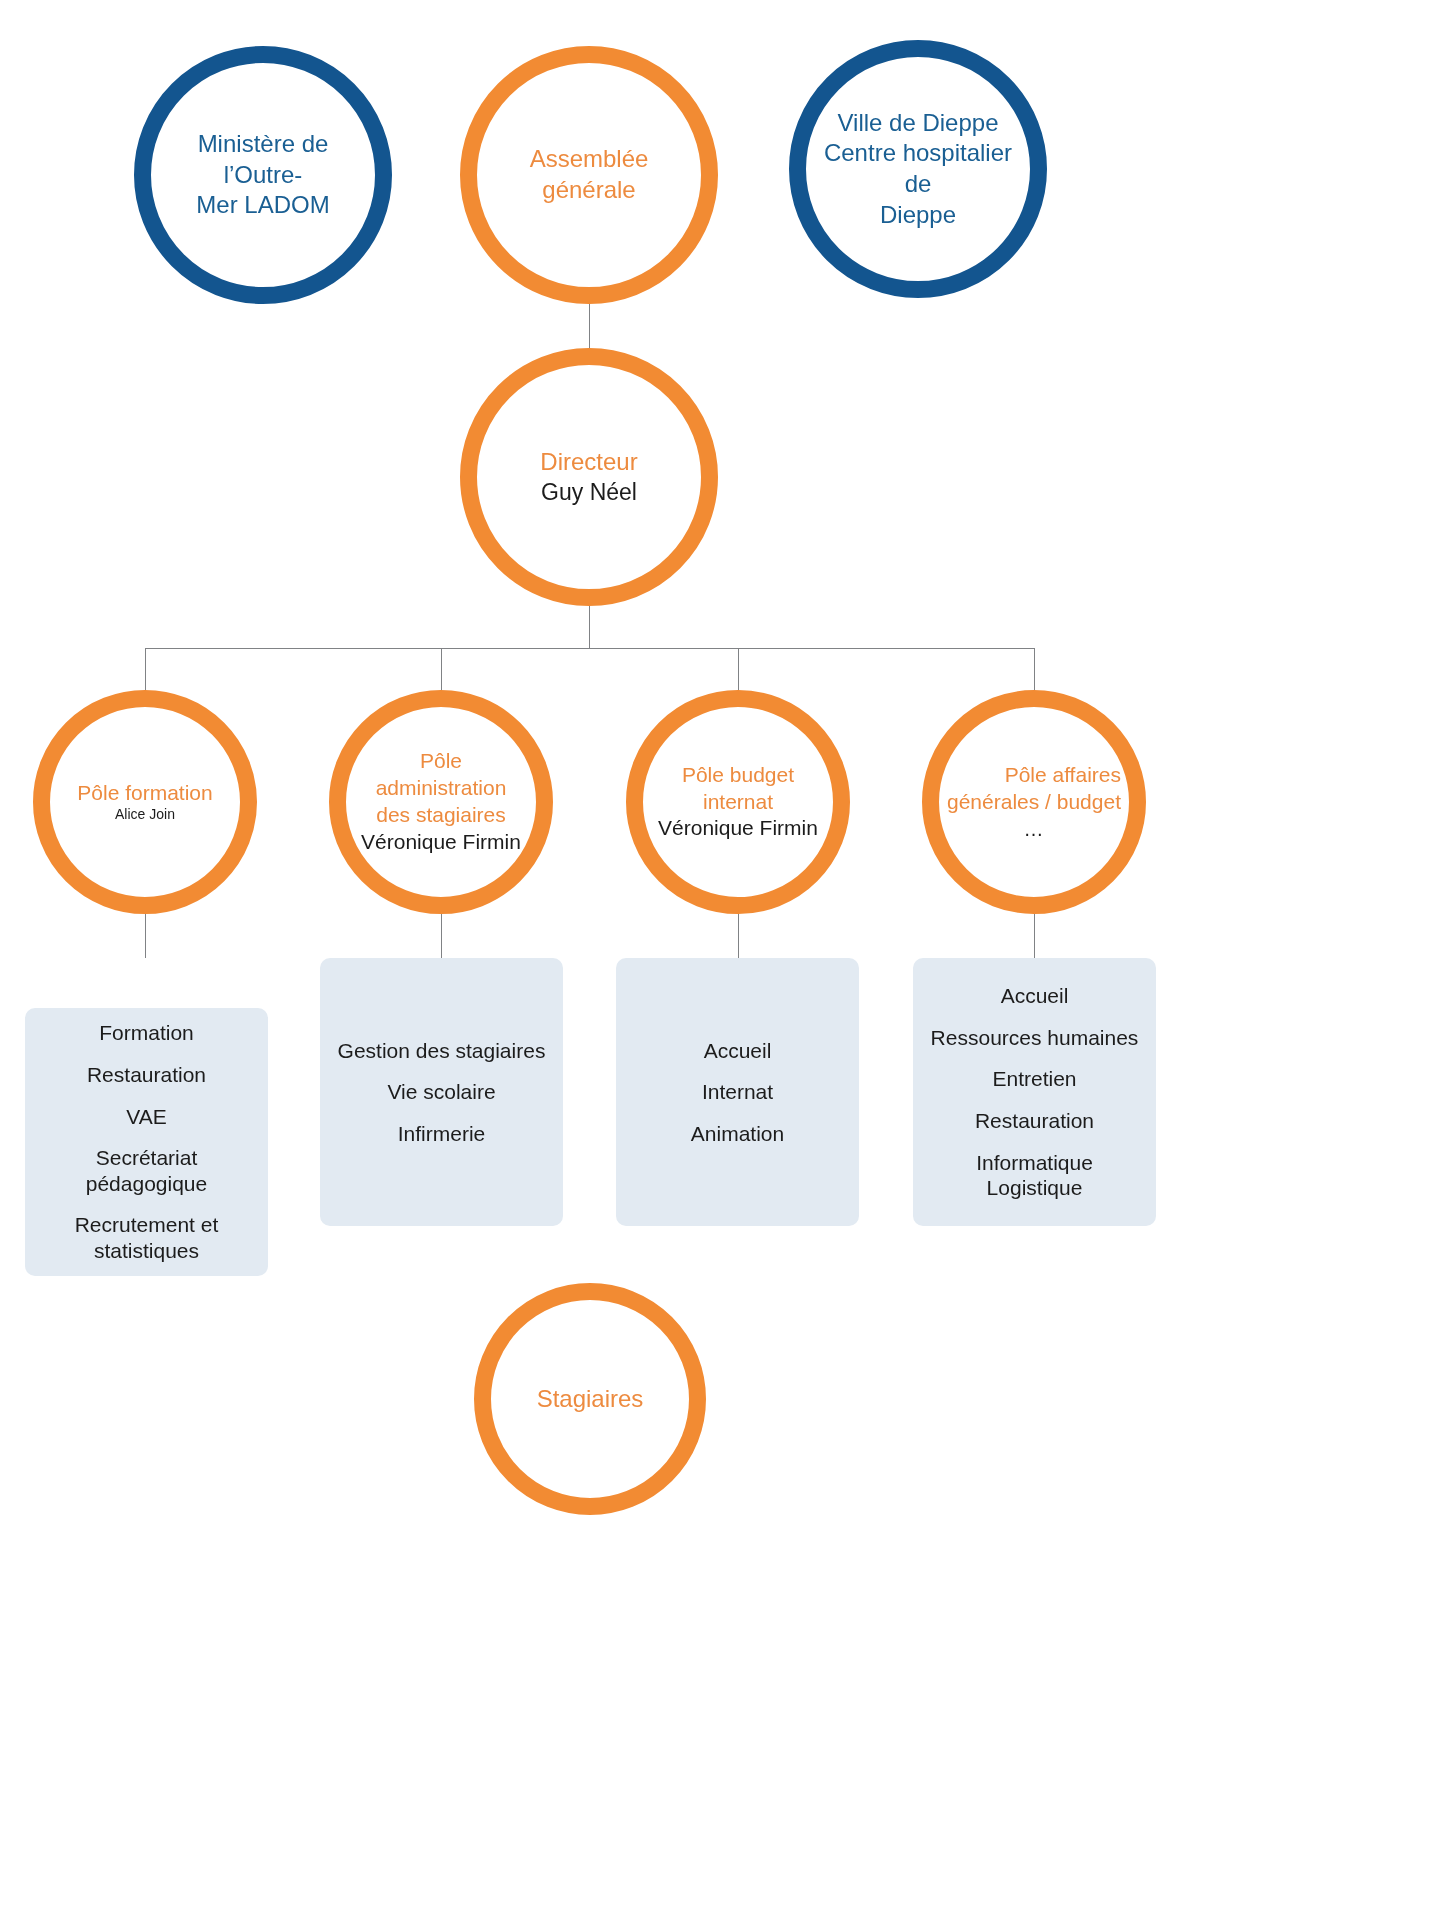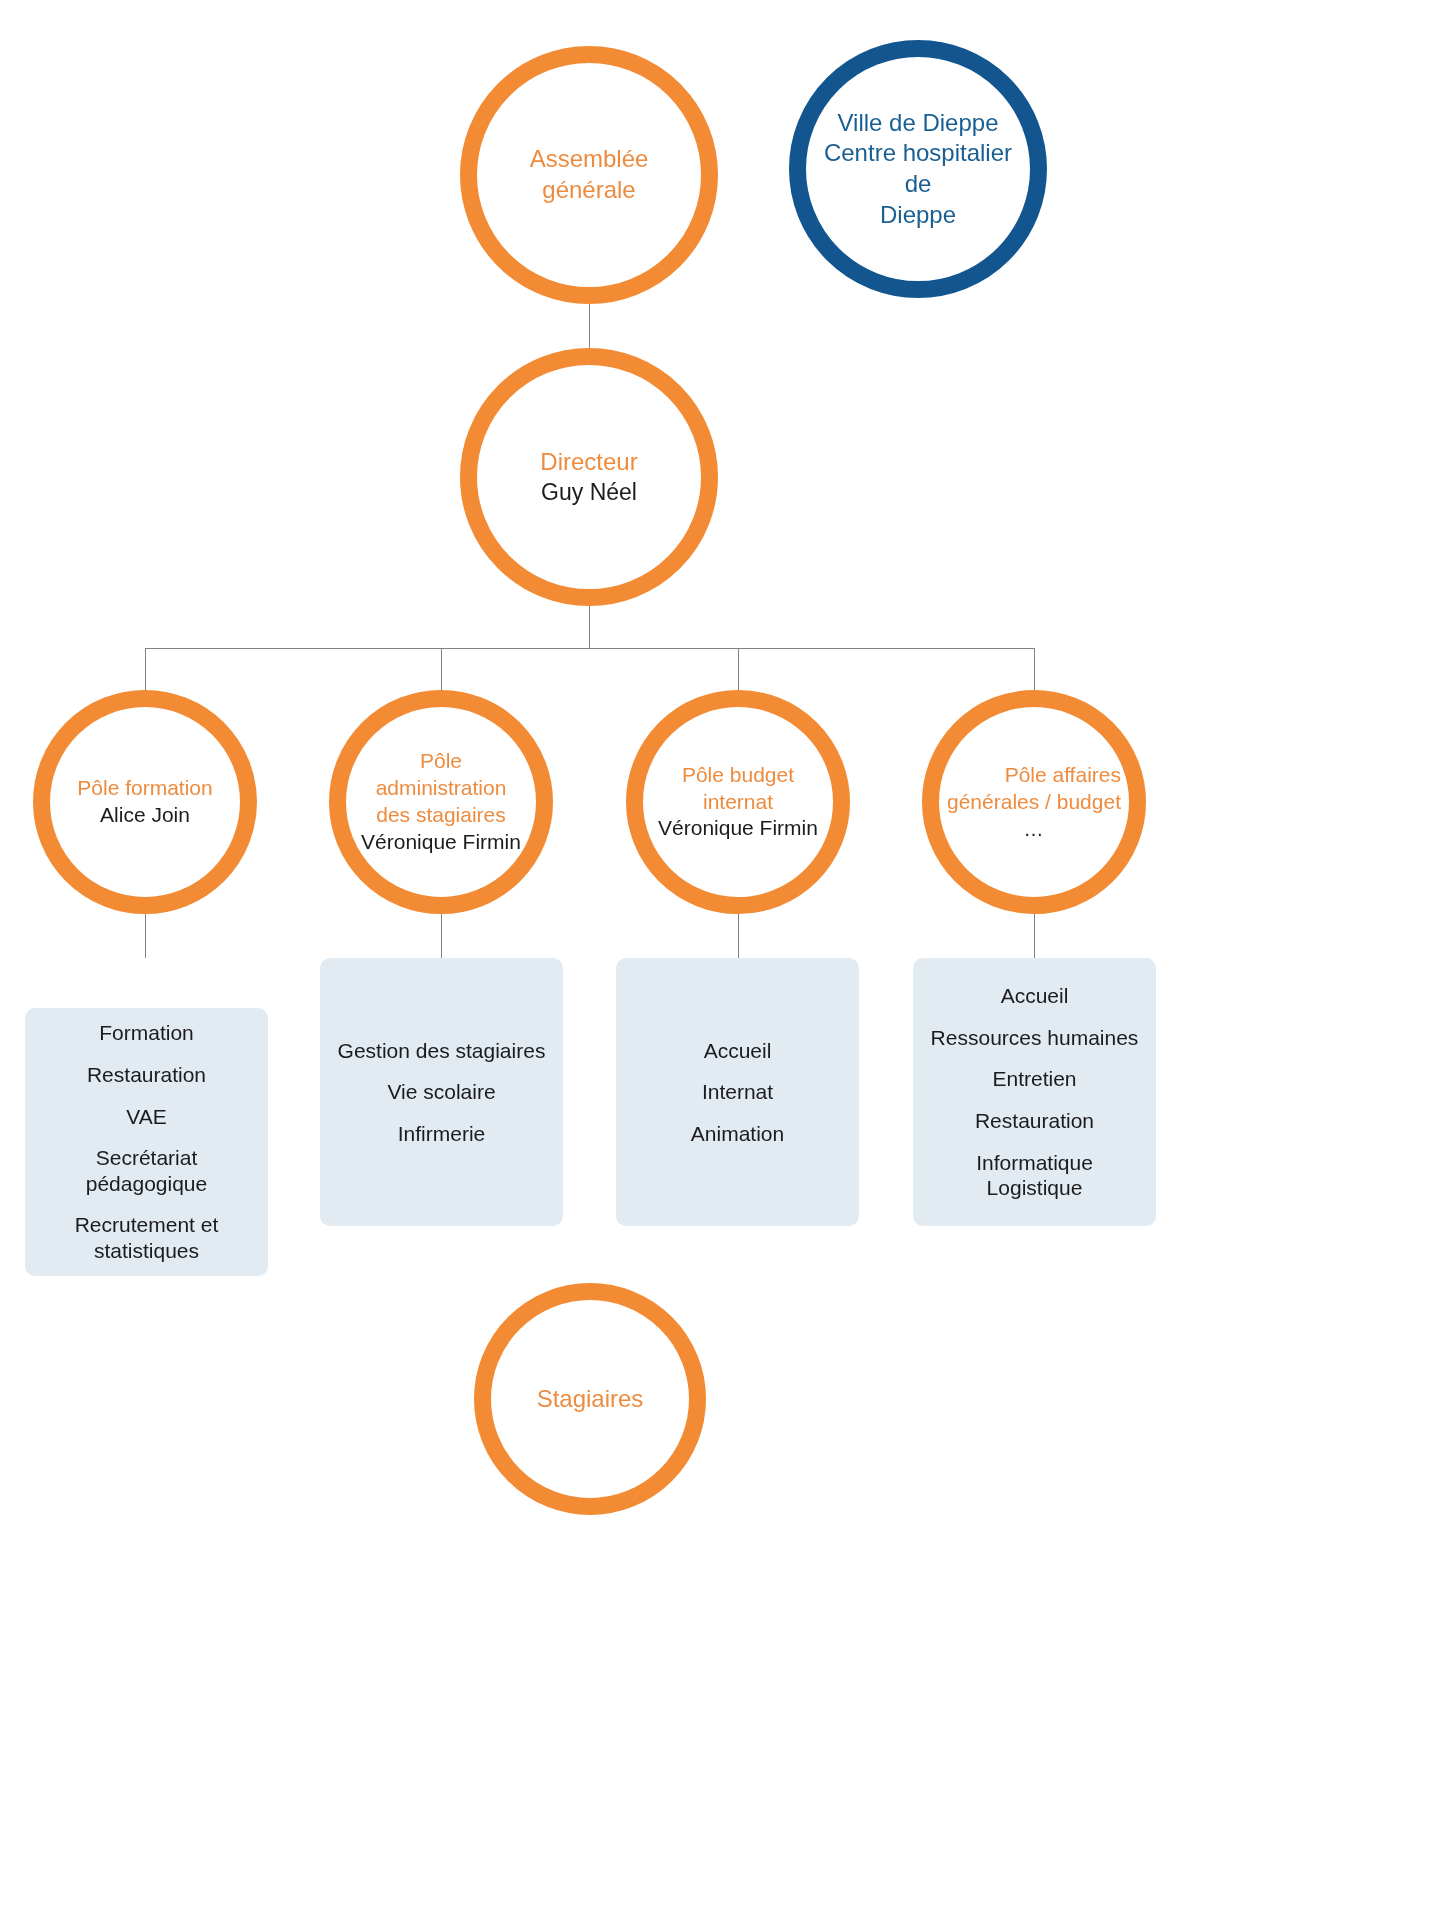--- a/index.html
+++ b/index.html
@@ -93,20 +93,26 @@
     line-height: 1.22;
     margin: 8px 0;
     white-space: pre-line;
   }
 </style>
 </head>
 <body>
 
 <div id="chart-root">
 
+  <div class="node-circle blue" style="left:134px; top:46px; width:258px; height:258px;">
+    <div class="circle-inner">
+      <div class="title-blue" style="white-space: pre-line;">Ministère de l’Outre-
+Mer LADOM</div>
+    </div>
+  </div>
 
   <div class="node-circle orange" style="left:460px; top:46px; width:258px; height:258px;">
     <div class="circle-inner">
       <div class="title-orange" style="white-space: pre-line;">Assemblée générale</div>
     </div>
   </div>
 
   <div class="node-circle blue" style="left:789px; top:40px; width:258px; height:258px;">
     <div class="circle-inner">
       <div class="title-blue" style="white-space: pre-line;">Ville de Dieppe
@@ -127,21 +133,21 @@
   <div class="conn conn-v" style="left:589px; top:606px; height:42px;"></div>
   <div class="conn conn-h" style="left:145px; top:648px; width:889px;"></div>
   <div class="conn conn-v" style="left:145px; top:648px; height:44px;"></div>
   <div class="conn conn-v" style="left:441px; top:648px; height:44px;"></div>
   <div class="conn conn-v" style="left:738px; top:648px; height:44px;"></div>
   <div class="conn conn-v" style="left:1034px; top:648px; height:44px;"></div>
 
   <div class="node-circle orange" style="left:33px; top:690px; width:224px; height:224px;">
     <div class="circle-inner">
       <div class="title-orange" style="font-size: 21px; white-space: pre-line;">Pôle formation</div>
-      <div class="person-name" style="font-size: 21px; white-space: pre-line;">Alice Join</div>
+      <div class="person-name" style="font-size: 14px; white-space: pre-line;">Alice Join</div>
     </div>
   </div>
 
   <div class="node-circle orange" style="left:329px; top:690px; width:224px; height:224px;">
     <div class="circle-inner" style="width:90%;">
       <div class="title-orange" style="font-size: 21px; white-space: pre-line;">Pôle
 administration
 des stagiaires</div>
       <div class="person-name" style="font-size: 21px; white-space: pre-line;">Véronique Firmin</div>
     </div>

